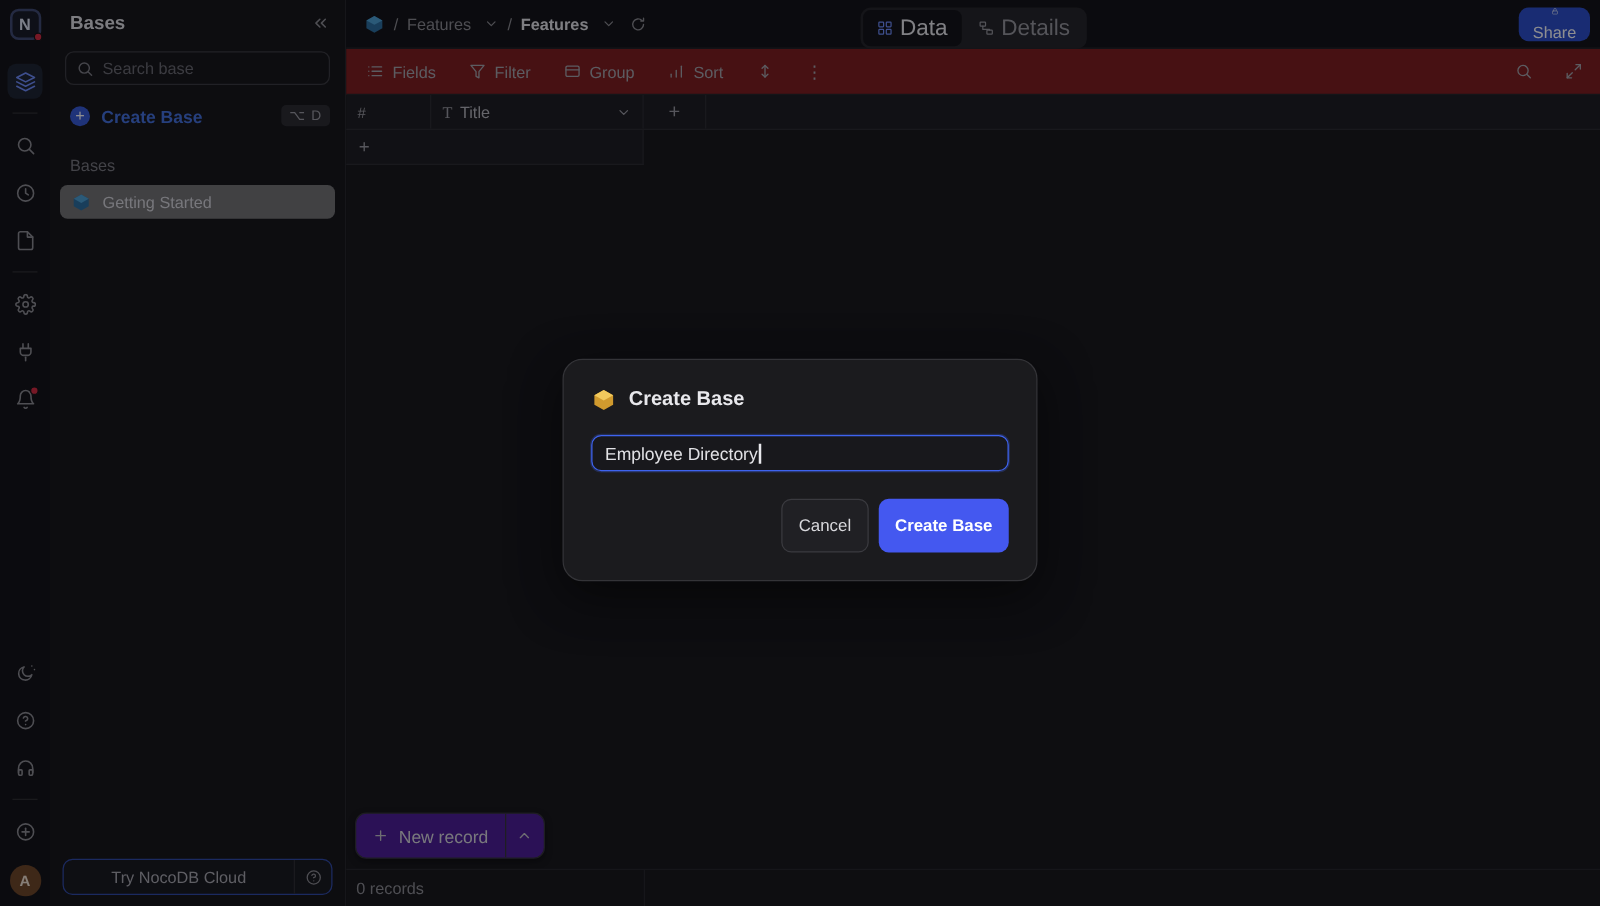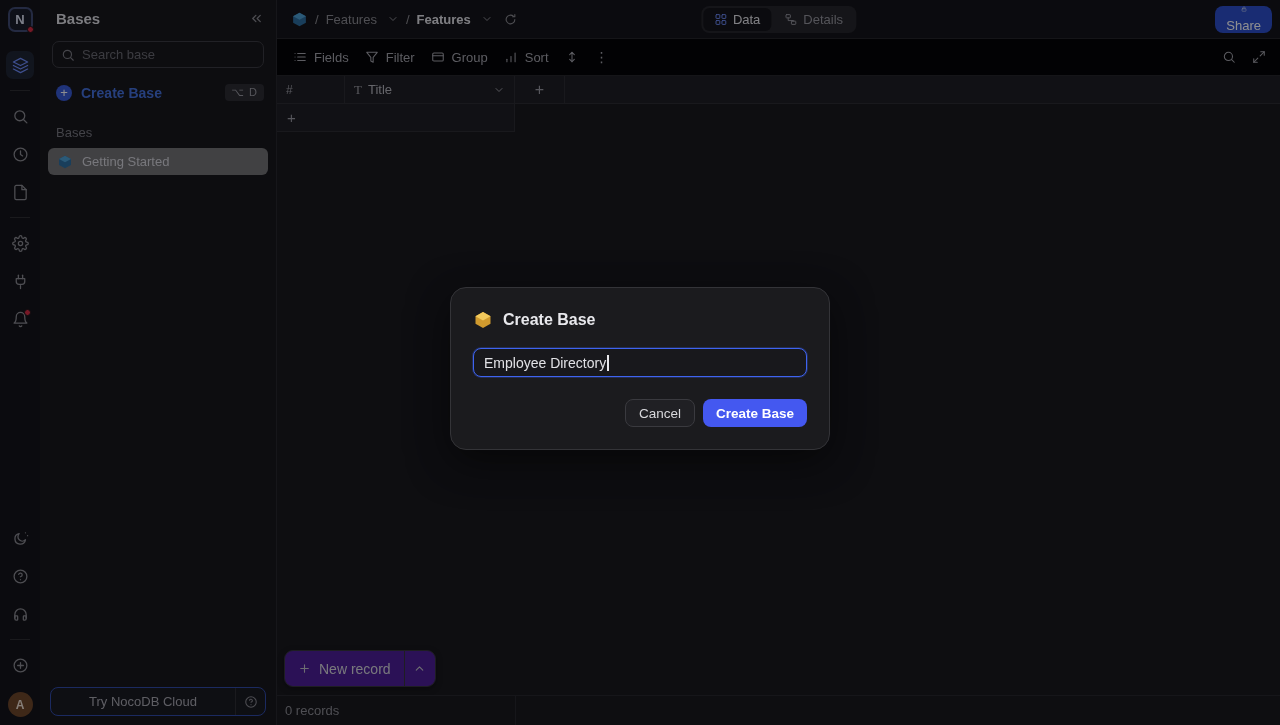--- a/index.html
+++ b/index.html
@@ -75,33 +75,33 @@
   .crumb-label { color:#8b8b90; }
   .crumb.current .crumb-label { color:#e2e2e6; font-weight:bold; }
   .chev svg, .crumb svg.chev-ic { width:12px; height:12px; stroke:#8b8b90; fill:none;
     stroke-width:2; stroke-linecap:round; stroke-linejoin:round; }
   .reload { display:flex; cursor:pointer; margin-left:4px; }
   .reload svg { width:13px; height:13px; stroke:#8b8b90; fill:none; stroke-width:2;
     stroke-linecap:round; stroke-linejoin:round; }
   .view-toggle { position:absolute; left:50%; transform:translateX(-50%); top:6px;
     background:#232327; border-radius:8px; padding:2px; display:flex; gap:2px; }
   .vt-tab { display:flex; align-items:center; gap:6px; padding:4px 11px; border-radius:6px;
-    font-size:13px; color:#96969c; cursor:pointer; }
+    font-size:18px; color:#96969c; cursor:pointer; }
   .vt-tab.active { background:#121214; color:#e6e6ea; }
   .vt-tab svg { width:13px; height:13px; stroke:#96969c; fill:none; stroke-width:1.8;
     stroke-linecap:round; stroke-linejoin:round; }
   .vt-tab.active svg { stroke:#6e8dfc; }
   .share-btn { margin-left:auto; background:#2b4ecb; border-radius:8px; height:27px;
     display:flex; align-items:center; gap:6px; padding:0 11px; color:#fff; font-size:13px;
     cursor:pointer;flex-direction:column; }
   .share-btn svg { width:12px; height:12px; stroke:#dfe4f8; fill:none; stroke-width:2;
     stroke-linecap:round; stroke-linejoin:round; }
 
   .toolbar { height:37px; border-bottom:1px solid #232326; display:flex; align-items:center;
-    padding:0 14px 0 16px; gap:16px; flex-shrink:0; background:#000000; }
+    padding:0 14px 0 16px; gap:26px; flex-shrink:0; background:#7f1d1d; }
   .tool { display:flex; align-items:center; gap:7px; color:#a4a4aa; font-size:13px;
     cursor:pointer; }
   .tool svg { width:14px; height:14px; stroke:#a4a4aa; fill:none; stroke-width:1.8;
     stroke-linecap:round; stroke-linejoin:round; }
   .tool-spacer { flex:1; }
   .tool.icon-only { gap:0; }
   .dots-v { color:#a4a4aa; font-size:14px; letter-spacing:0; }
 
   
   .grid-area { flex:1; position:relative; background:#161618; }
@@ -142,21 +142,21 @@
     box-shadow:0 12px 40px rgba(0,0,0,.55); padding:22px; }
   .modal-head { display:flex; align-items:center; gap:10px; margin-bottom:18px; }
   .modal-title { font-size:16px; font-weight:bold; color:#e8e8ec; }
   .modal-input { height:29px; border:1px solid #3e63ef; border-radius:8px;
     background:#18181c; display:flex; align-items:center; padding:12px 10px;
     box-shadow:0 0 0 1px rgba(62,99,239,.25); }
   .modal-input .val { color:#e2e2e6; font-size:14px; }
   .caret { display:inline-block; width:1.5px; height:16px; background:#e8e8ec;
     margin-left:1px; vertical-align:middle; }
   .modal-actions { display:flex; justify-content:flex-end; gap:8px; margin-top:22px; }
-  .btn { height:28px; border-radius:8px; display:flex; align-items:center;
+  .btn { height:43px; border-radius:8px; display:flex; align-items:center;
     justify-content:center; font-size:13.5px; cursor:pointer; padding:0 13px; }
   .btn-cancel { background:#202024; border:1px solid #3a3a3f; color:#d8d8dc; }
   .btn-primary { background:#4458f0; color:#fff; font-weight:bold; }
 
   .hex { flex-shrink:0; }
 </style>
 </head>
 <body>
 
 <svg width="0" height="0" style="position:absolute">

